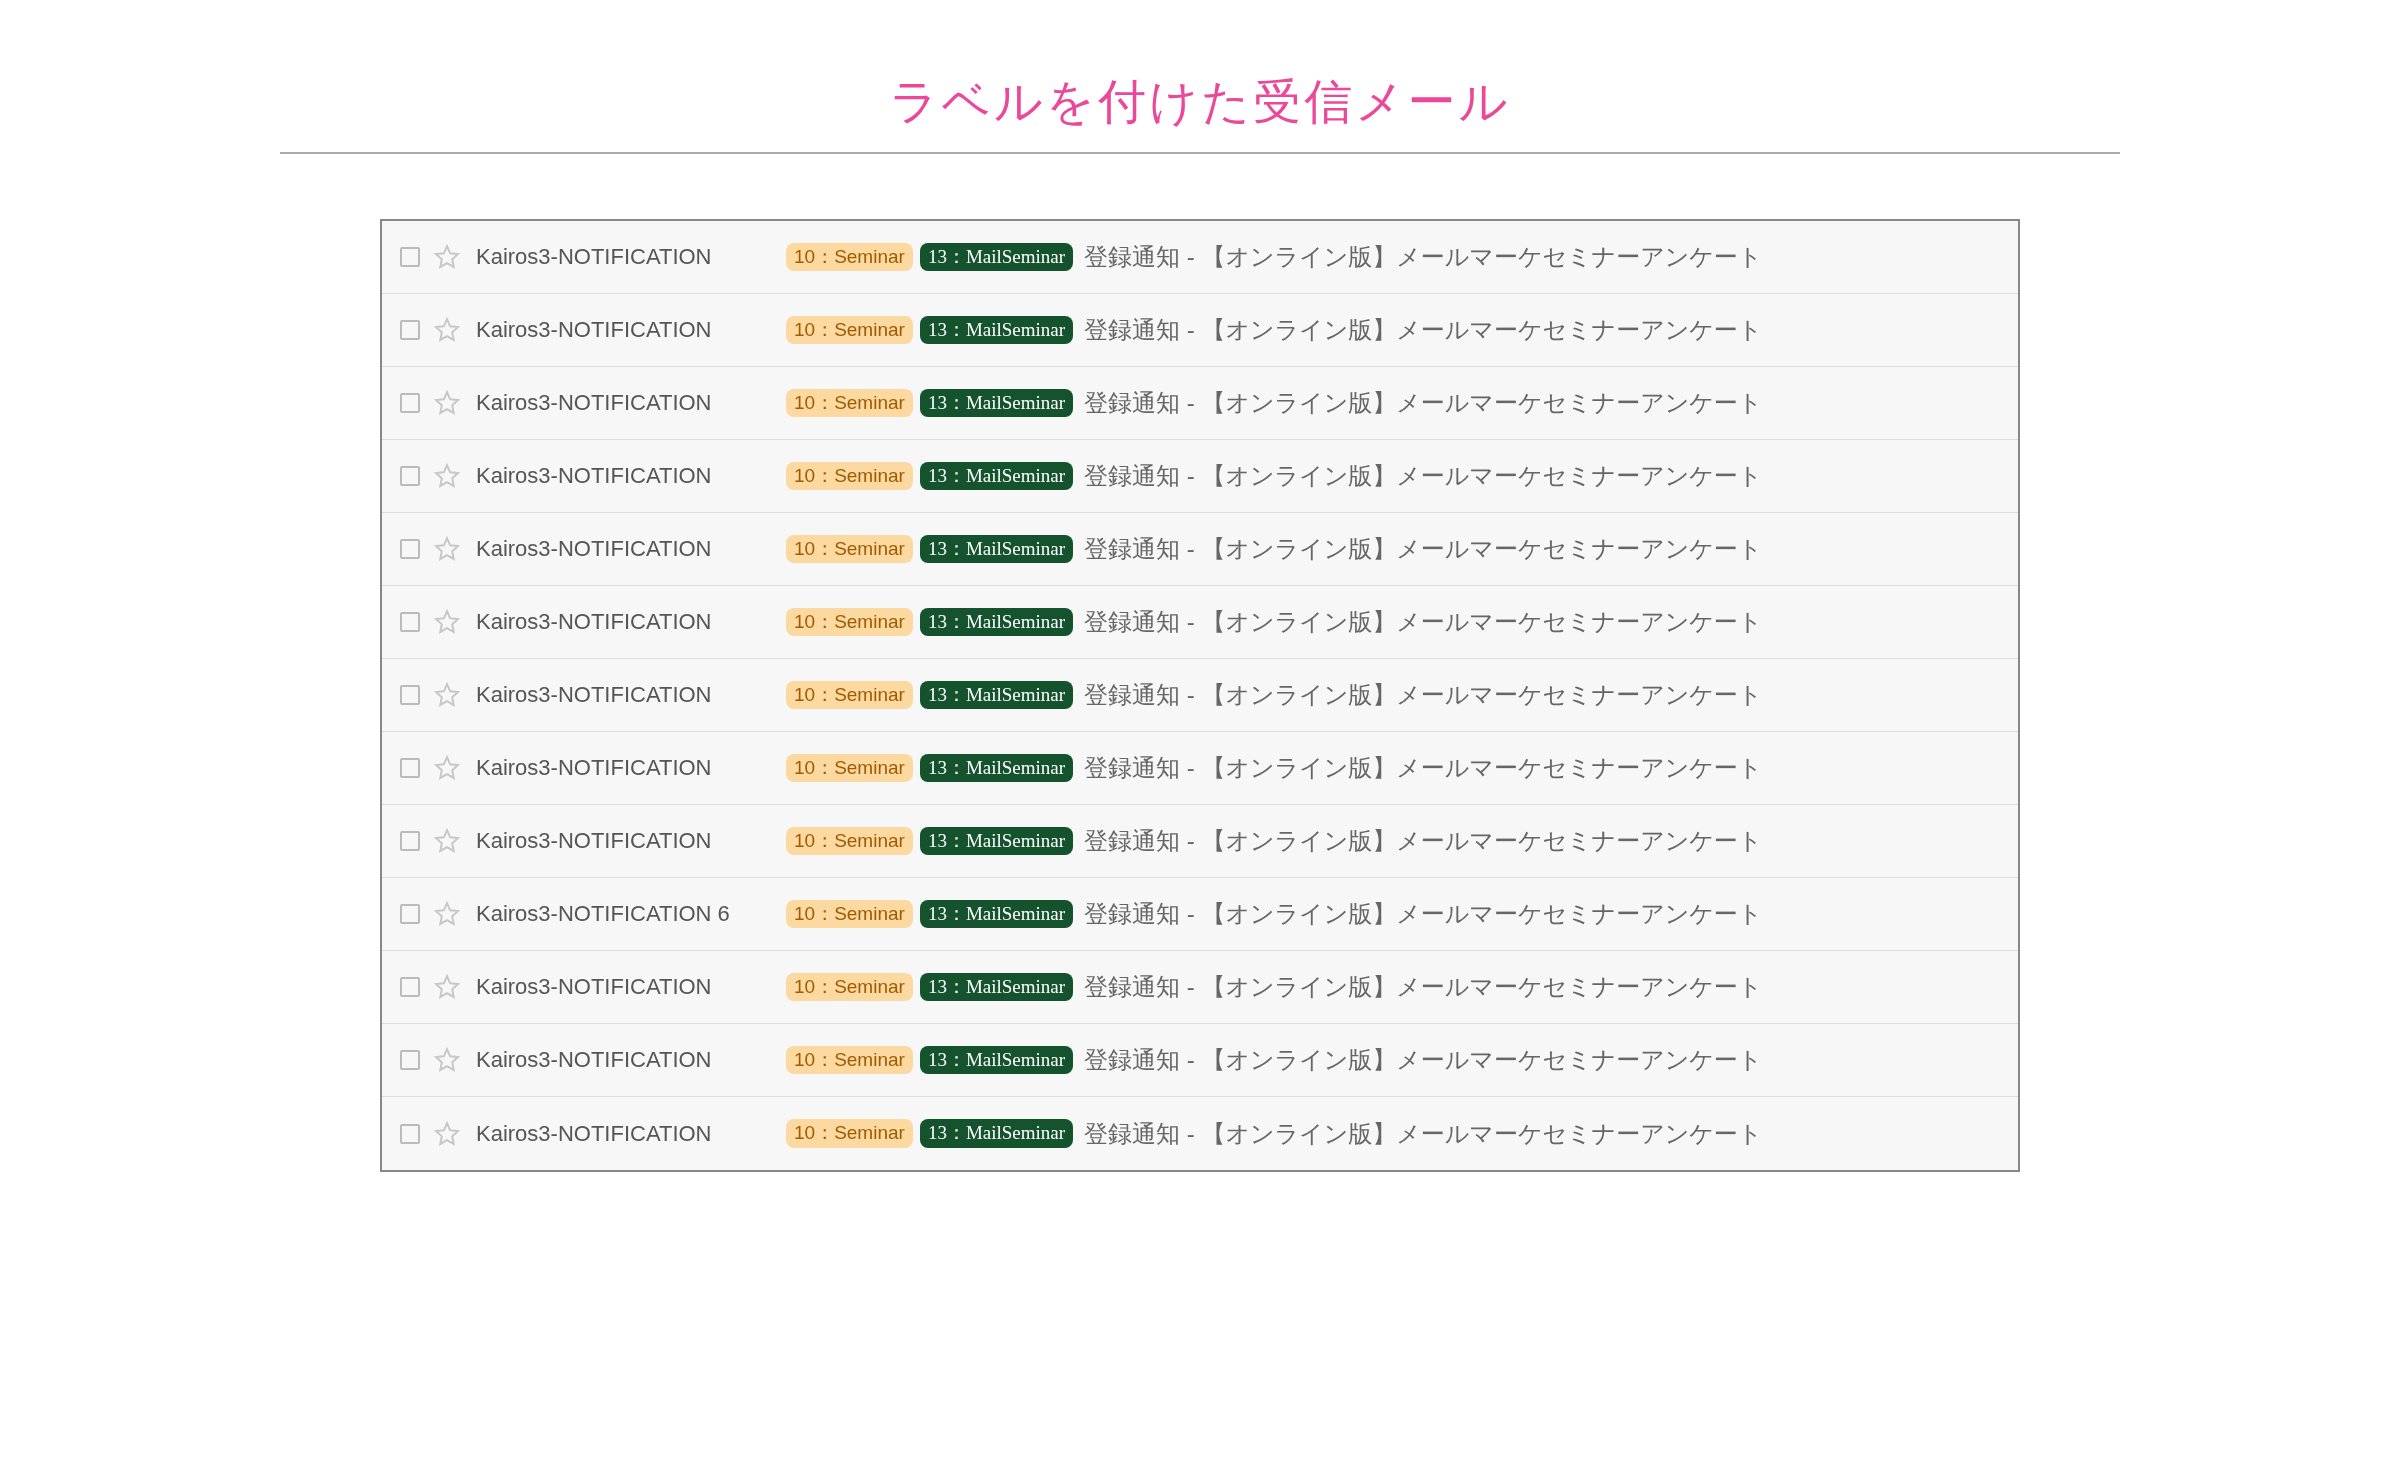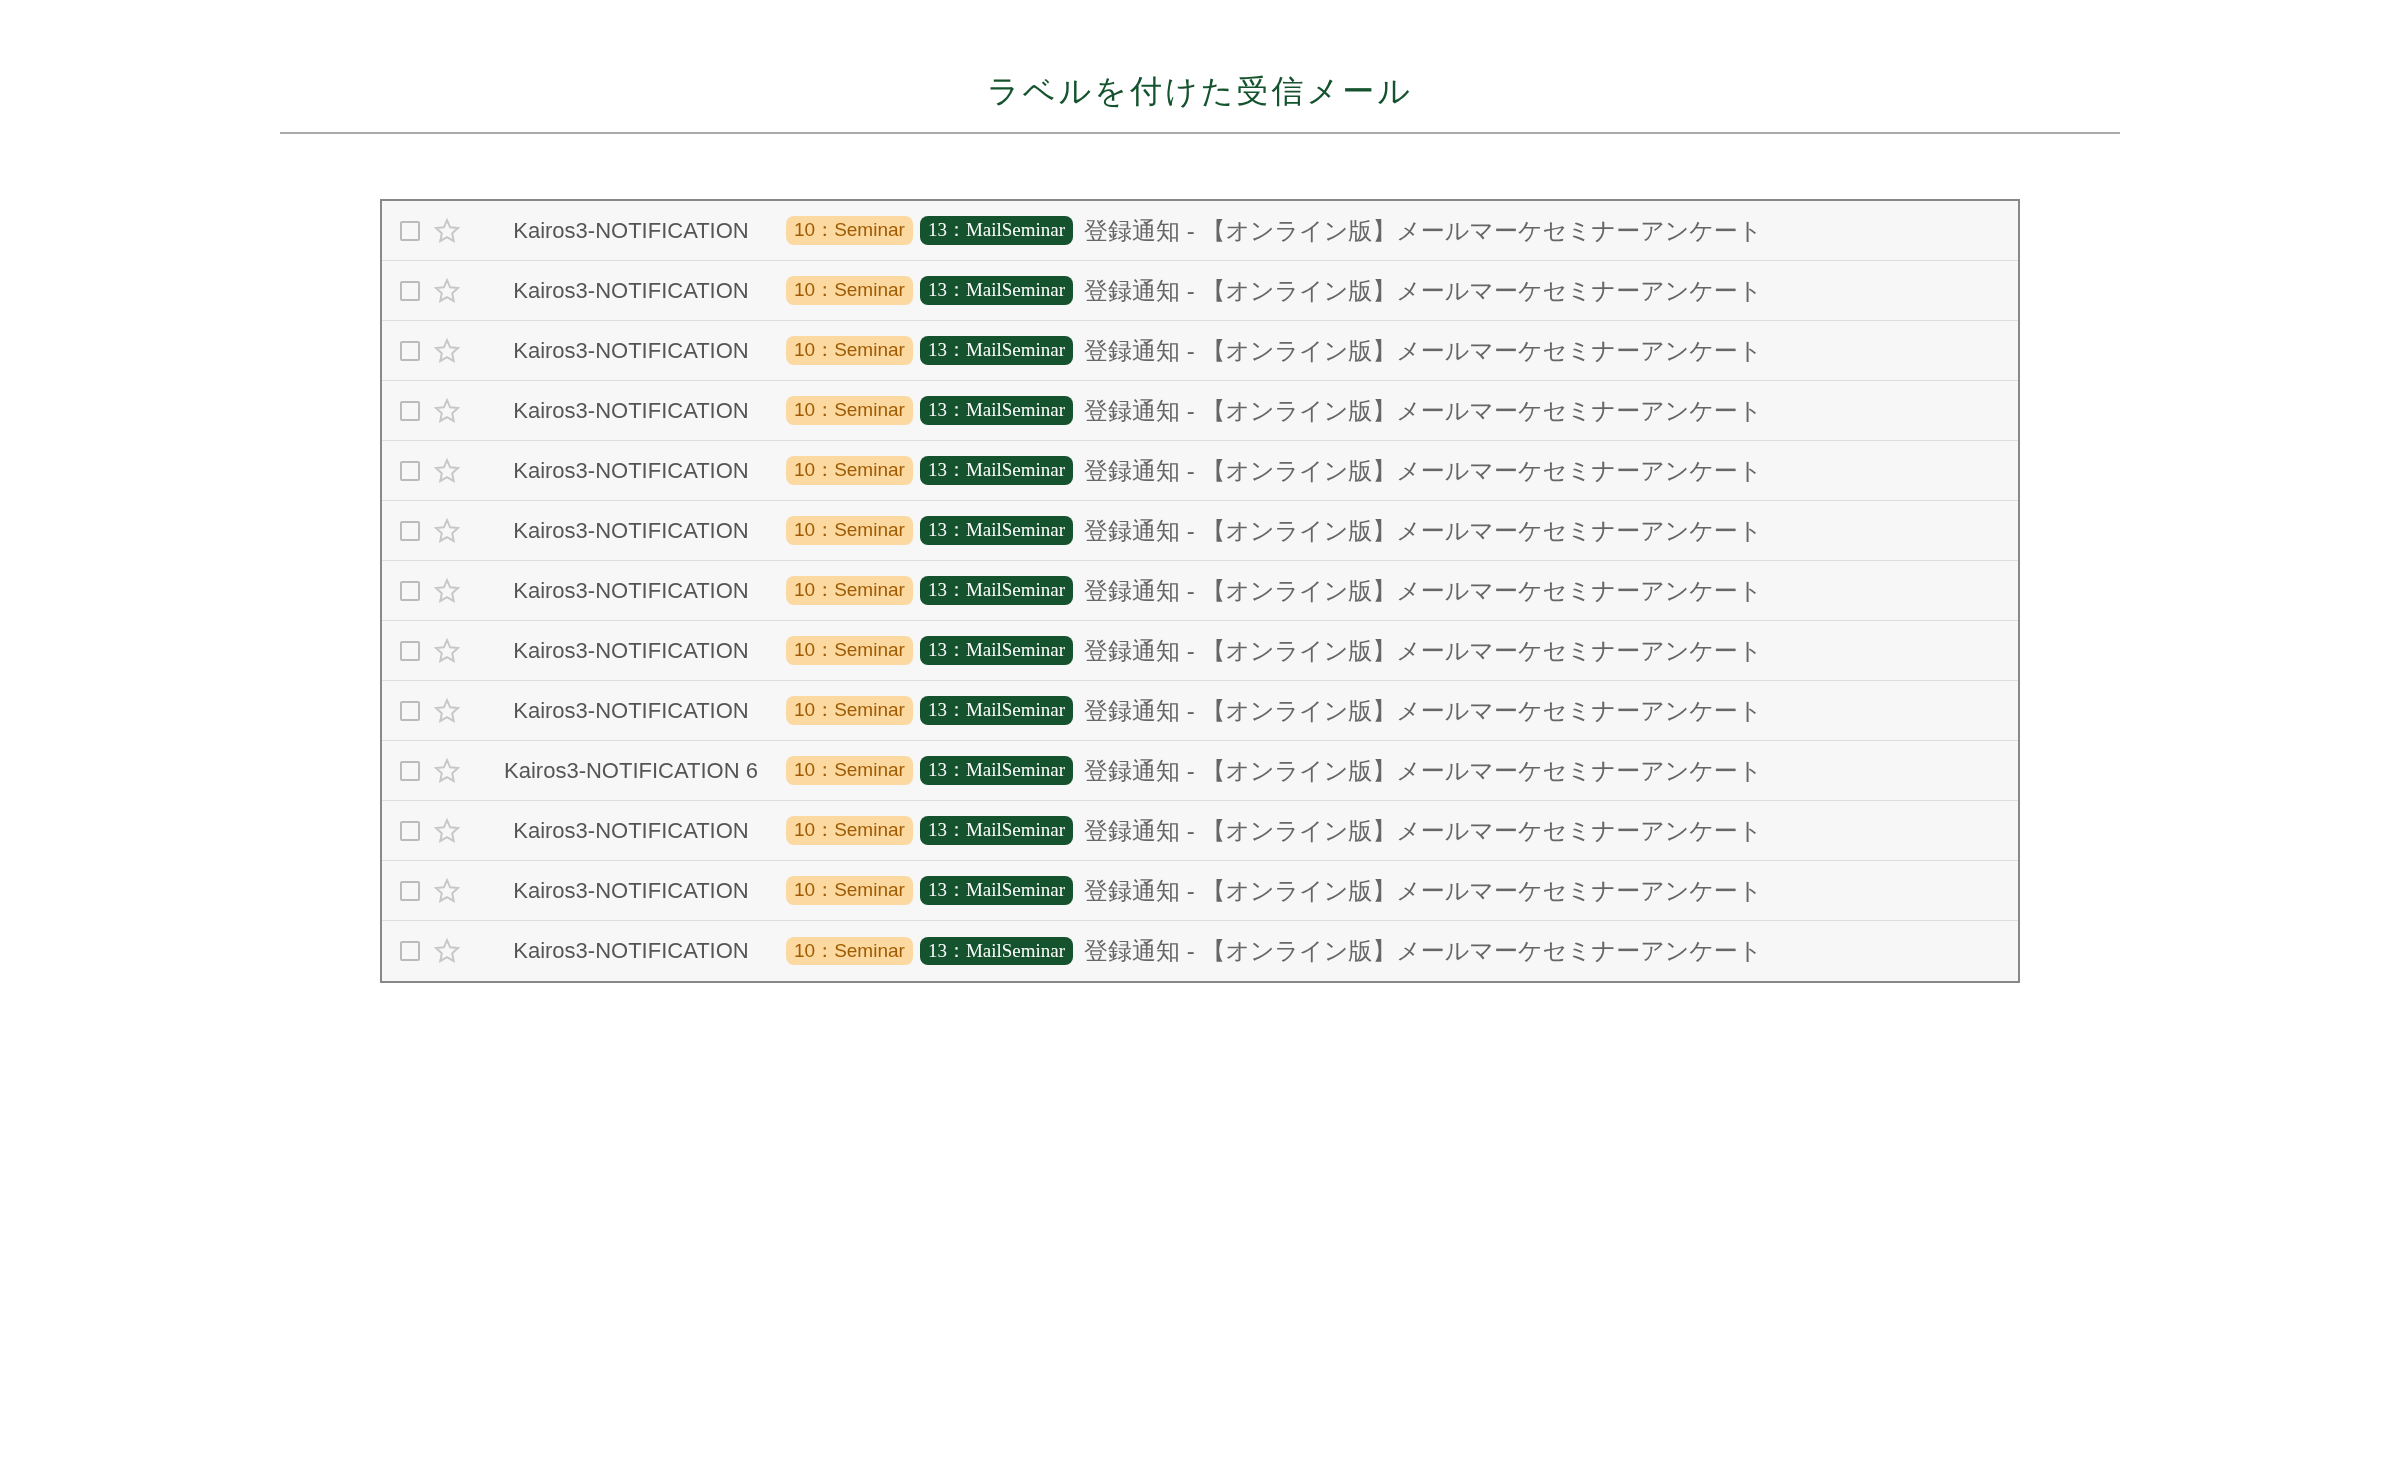--- a/index.html
+++ b/index.html
@@ -16,45 +16,44 @@
     }
     .container {
       width: 1900px;
       margin: 0 auto;
     }
     .heading-wrap {
       text-align: center;
       margin-bottom: 30px;
     }
     .heading {
-      font-size: 32px;
-      color: #14532d;
+      font-size: 48px;
+      color: #ec4899;
       font-weight: 300;
       letter-spacing: 3px;
       padding: 20px 0 18px 0;
     }
     .heading-rule {
       border: none;
       border-top: 2px solid #aaa;
       margin: 0 30px 0 30px;
     }
     .mail-panel {
       margin: 65px 130px 0 130px;
       border: 2px solid #888;
       background: #f7f7f7;
     }
     .mail-row {
       display: flex;
       align-items: center;
-      height: 60px;
+      height: 73px;
       border-bottom: 1px solid #ddd;
       padding: 0 18px;
       font-size: 22px;
       color: #555;
-      text-align: center;
     }
     .mail-row:last-child {
       border-bottom: none;
     }
     .checkbox {
       width: 20px;
       height: 20px;
       border: 2px solid #bbb;
       border-radius: 2px;
       margin-right: 14px;

